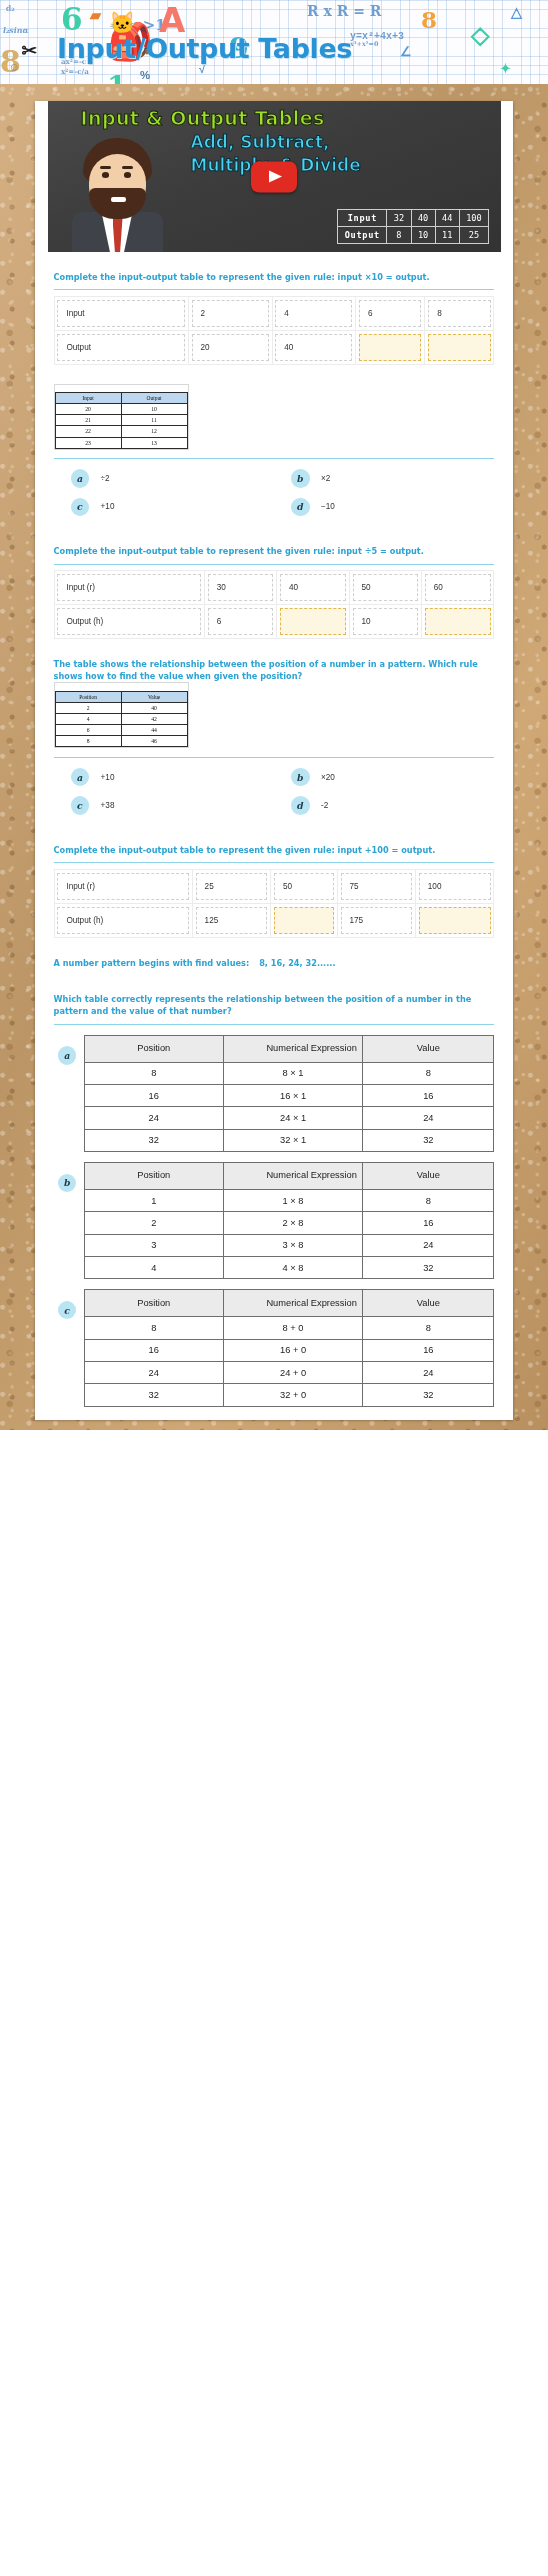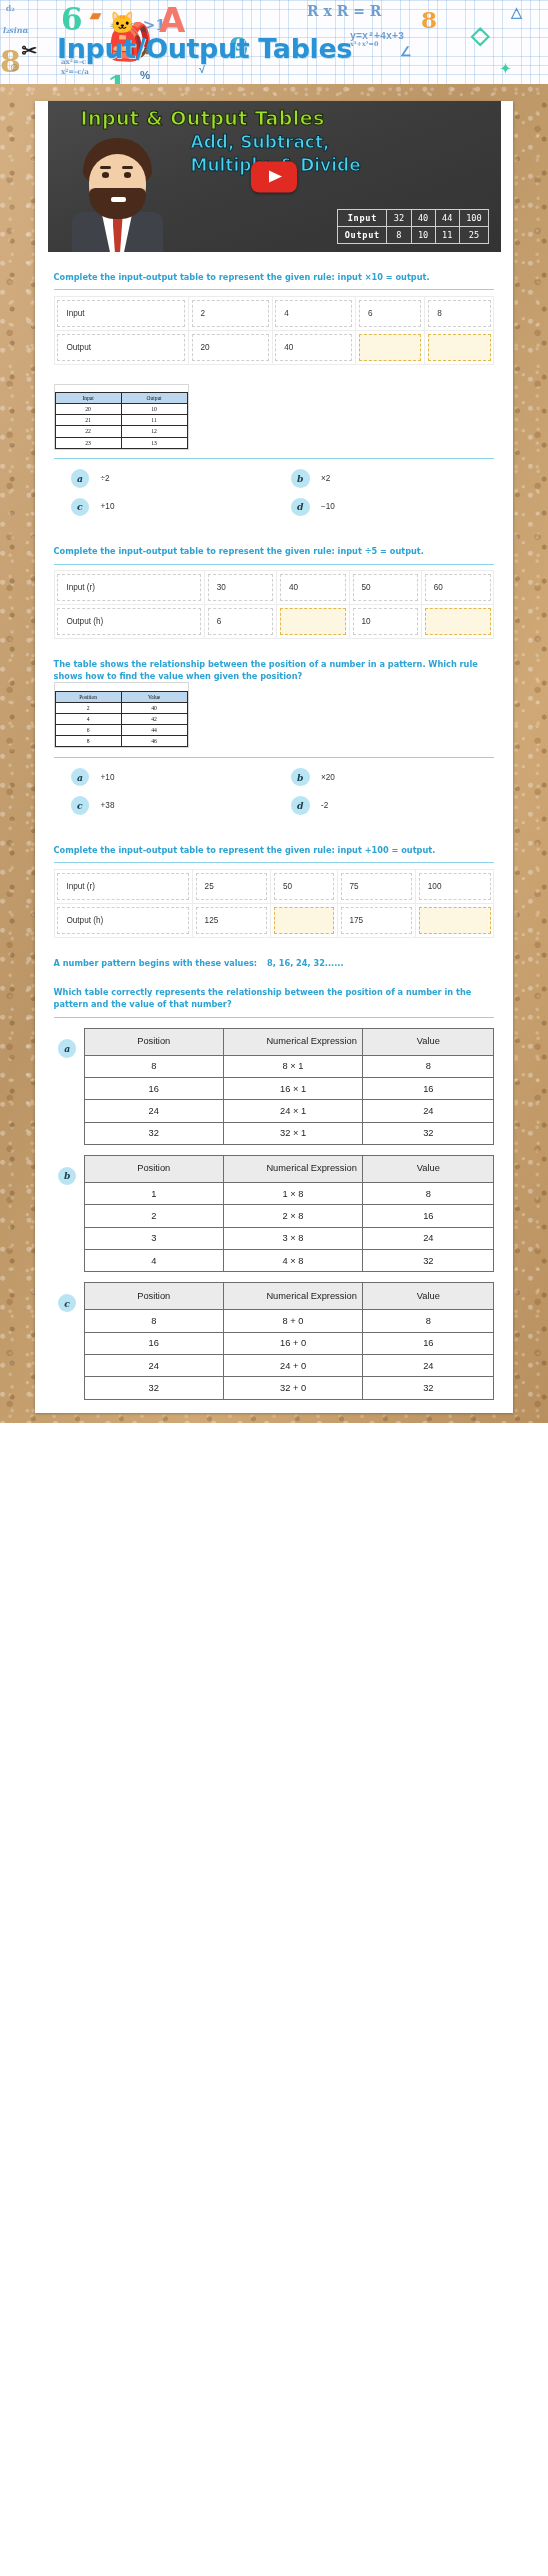--- a/index.html
+++ b/index.html
@@ -457,24 +457,24 @@
             <td>
                   <div class="io-cell num blank"></div>
                 </td>
           </tr>
         </tbody>
           </table>
       </div>
 
       <div class="q">
         <div class="q-text">
-          <span>A number pattern begins with these values:</span>
+          <span>A number pattern begins with find values:</span>
           <span style="margin-left:7.1px;">8, 16, 24, 32......</span>
         </div>
-        <div class="q-text" style="margin-top:17px;">Which table correctly represents the relationship between the position of a number in the pattern and the value of that number?</div>
+        <div class="q-text" style="margin-top:24px;">Which table correctly represents the relationship between the position of a number in the pattern and the value of that number?</div>
         <hr class="q-rule">
 
         <div class="big-opt">
           <div class="bubble">a</div>
           <table class="big-table">
             <tbody>
                 <tr>
               <th>Position</th>
               <th>Numerical Expression</th>
               <th>Value</th>

